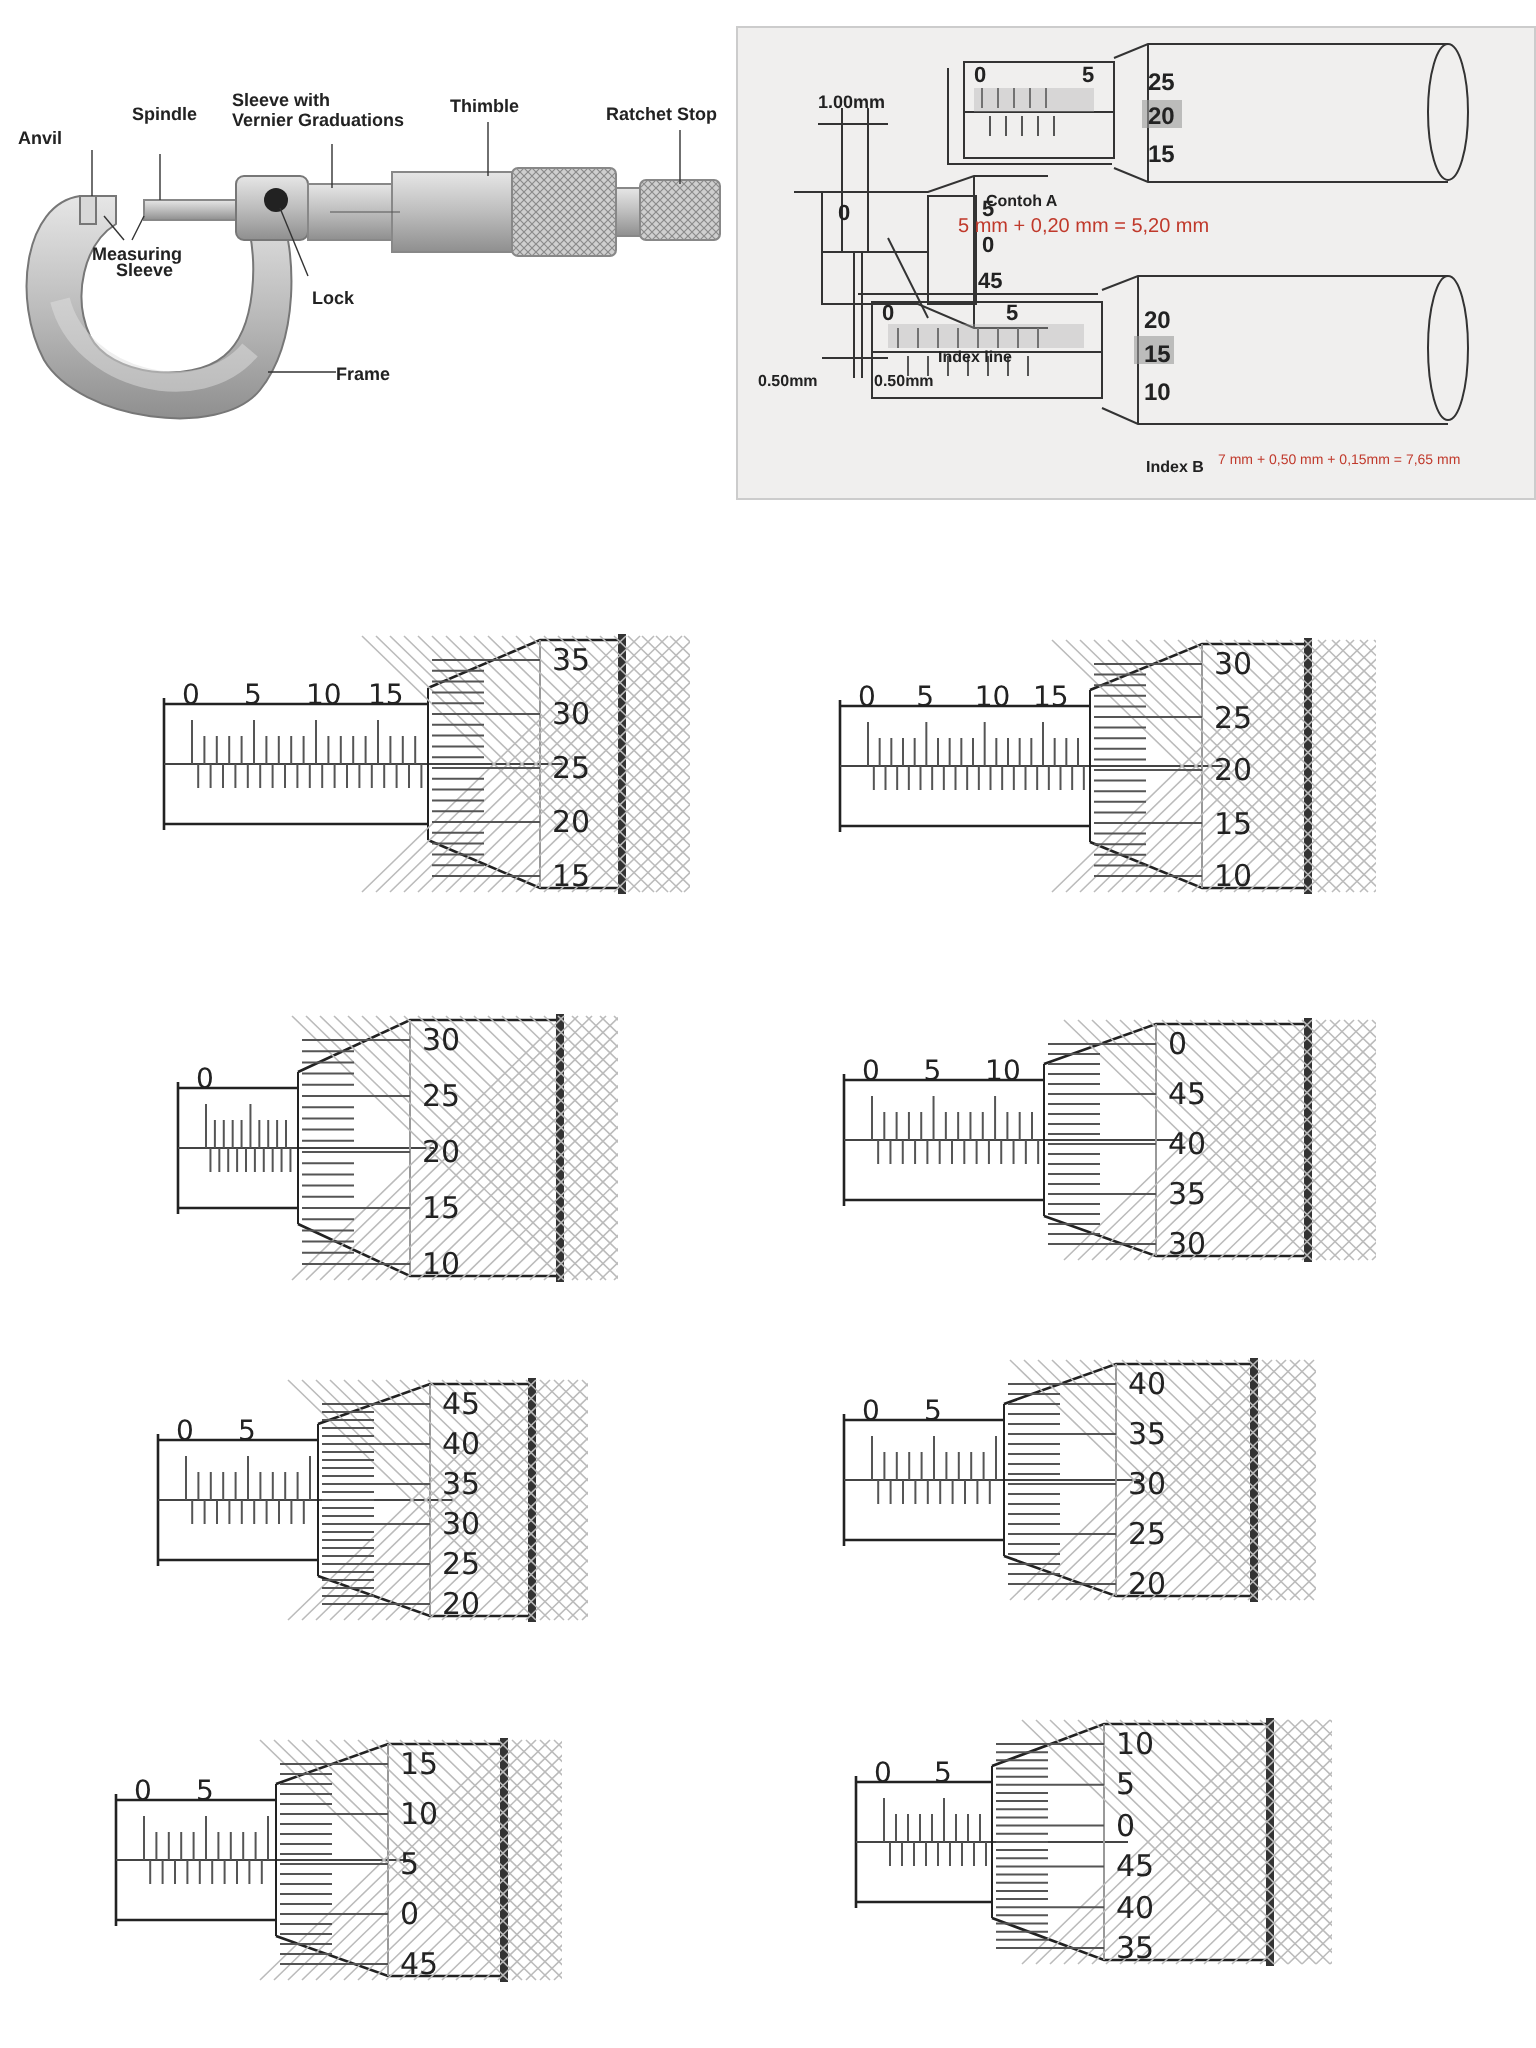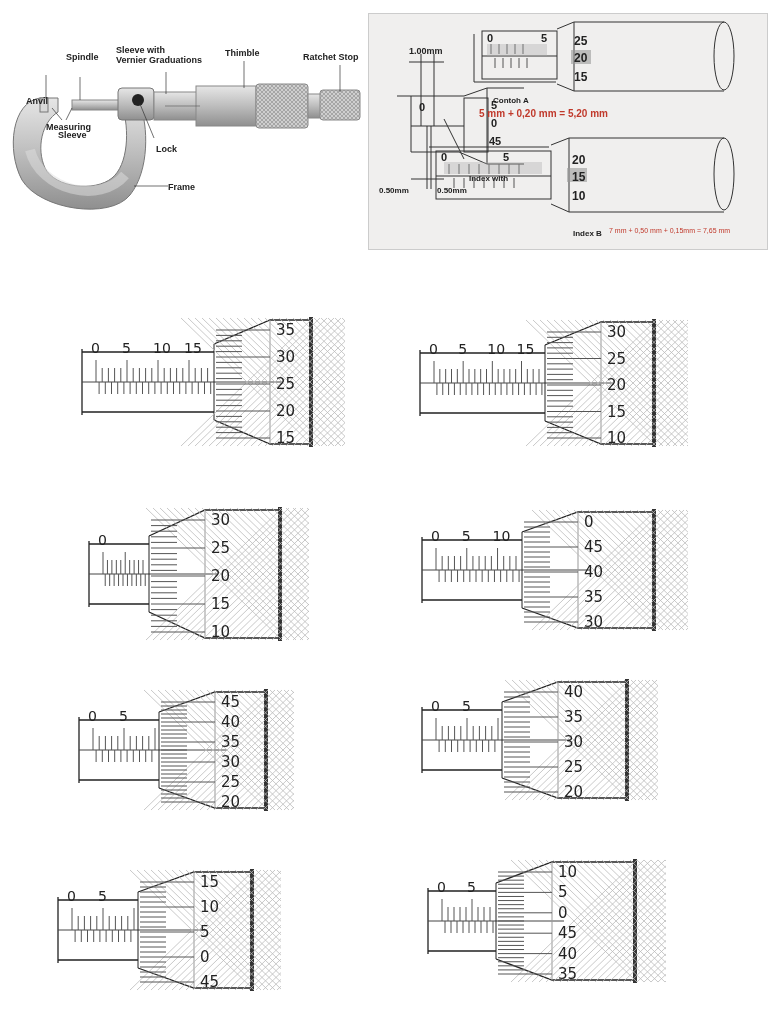--- a/index.html
+++ b/index.html
@@ -50,21 +50,21 @@
     <line x1="46" y1="45" x2="46" y2="68" stroke="#333" stroke-width=".7"></line>
     <line x1="80" y1="47" x2="80" y2="70" stroke="#333" stroke-width=".7"></line>
     <line x1="52" y1="78" x2="62" y2="90" stroke="#333" stroke-width=".7"></line>
     <line x1="72" y1="78" x2="66" y2="90" stroke="#333" stroke-width=".7"></line>
     <line x1="166" y1="42" x2="166" y2="64" stroke="#333" stroke-width=".7"></line>
     <line x1="244" y1="31" x2="244" y2="58" stroke="#333" stroke-width=".7"></line>
     <line x1="340" y1="35" x2="340" y2="62" stroke="#333" stroke-width=".7"></line>
     <line x1="140" y1="74" x2="154" y2="108" stroke="#333" stroke-width=".7"></line>
     <line x1="134" y1="156" x2="168" y2="156" stroke="#333" stroke-width=".7"></line>
   </svg>
-  <div class="lbl" style="left:26px;top:34px;margin-top:32px;">Anvil</div>
+  <div class="lbl" style="left:9px;top:34px;">Anvil</div>
   <div class="lbl" style="left:66px;top:22px;">Spindle</div>
   <div class="lbl" style="left:116px;top:15px;">Sleeve with</div>
   <div class="lbl" style="left:116px;top:25px;">Vernier Graduations</div>
   <div class="lbl" style="left:225px;top:18px;">Thimble</div>
   <div class="lbl" style="left:303px;top:22px;">Ratchet Stop</div>
   <div class="lbl" style="left:46px;top:92px;">Measuring</div>
   <div class="lbl" style="left:58px;top:100px;">Sleeve</div>
   <div class="lbl" style="left:156px;top:114px;">Lock</div>
   <div class="lbl" style="left:168px;top:152px;">Frame</div>
 </div>
@@ -130,31 +130,31 @@
     <rect x="118" y="30" width="60" height="12" fill="#aaa" opacity=".35"></rect>
     <rect x="75" y="148" width="98" height="12" fill="#aaa" opacity=".35"></rect>
     <rect x="202" y="36" width="20" height="14" fill="#999" opacity=".6"></rect>
     <rect x="198" y="154" width="20" height="14" fill="#999" opacity=".6"></rect>
   </svg>
   <div class="p2txt" style="left:40px;top:32px;font-size:9px;">1.00mm</div>
   <div class="p2txt" style="left:50px;top:87px;font-size:11px;">0</div>
   <div class="p2txt" style="left:122px;top:85px;font-size:11px;">5</div>
   <div class="p2txt" style="left:122px;top:103px;font-size:11px;">0</div>
   <div class="p2txt" style="left:120px;top:121px;font-size:11px;">45</div>
-  <div class="p2txt" style="left:100px;top:160px;font-size:8px;">Index with</div>
+  <div class="p2txt" style="left:100px;top:160px;font-size:8px;">Index line</div>
   <div class="p2txt" style="left:10px;top:172px;font-size:8px;">0.50mm</div>
   <div class="p2txt" style="left:68px;top:172px;font-size:8px;">0.50mm</div>
 
   <div class="p2txt" style="left:118px;top:18px;font-size:11px;">0</div>
   <div class="p2txt" style="left:172px;top:18px;font-size:11px;">5</div>
   <div class="p2txt" style="left:205px;top:20px;font-size:12px;">25</div>
   <div class="p2txt" style="left:205px;top:37px;font-size:12px;">20</div>
   <div class="p2txt" style="left:205px;top:56px;font-size:12px;">15</div>
   <div class="p2txt" style="left:124px;top:82px;font-size:8px;">Contoh A</div>
-  <div class="p2txt red" style="left:110px;top:94px;font-size:10px;font-weight:bold;">5 mm + 0,20 mm = 5,20 mm</div>
+  <div class="p2txt red" style="left:110px;top:94px;font-size:10px;">5 mm + 0,20 mm = 5,20 mm</div>
 
   <div class="p2txt" style="left:72px;top:137px;font-size:11px;">0</div>
   <div class="p2txt" style="left:134px;top:137px;font-size:11px;">5</div>
   <div class="p2txt" style="left:203px;top:139px;font-size:12px;">20</div>
   <div class="p2txt" style="left:203px;top:156px;font-size:12px;">15</div>
   <div class="p2txt" style="left:203px;top:175px;font-size:12px;">10</div>
   <div class="p2txt" style="left:204px;top:215px;font-size:8px;">Index B</div>
   <div class="p2txt red" style="left:240px;top:213px;font-size:7px;">7 mm + 0,50 mm + 0,15mm = 7,65 mm</div>
 </div>
 

